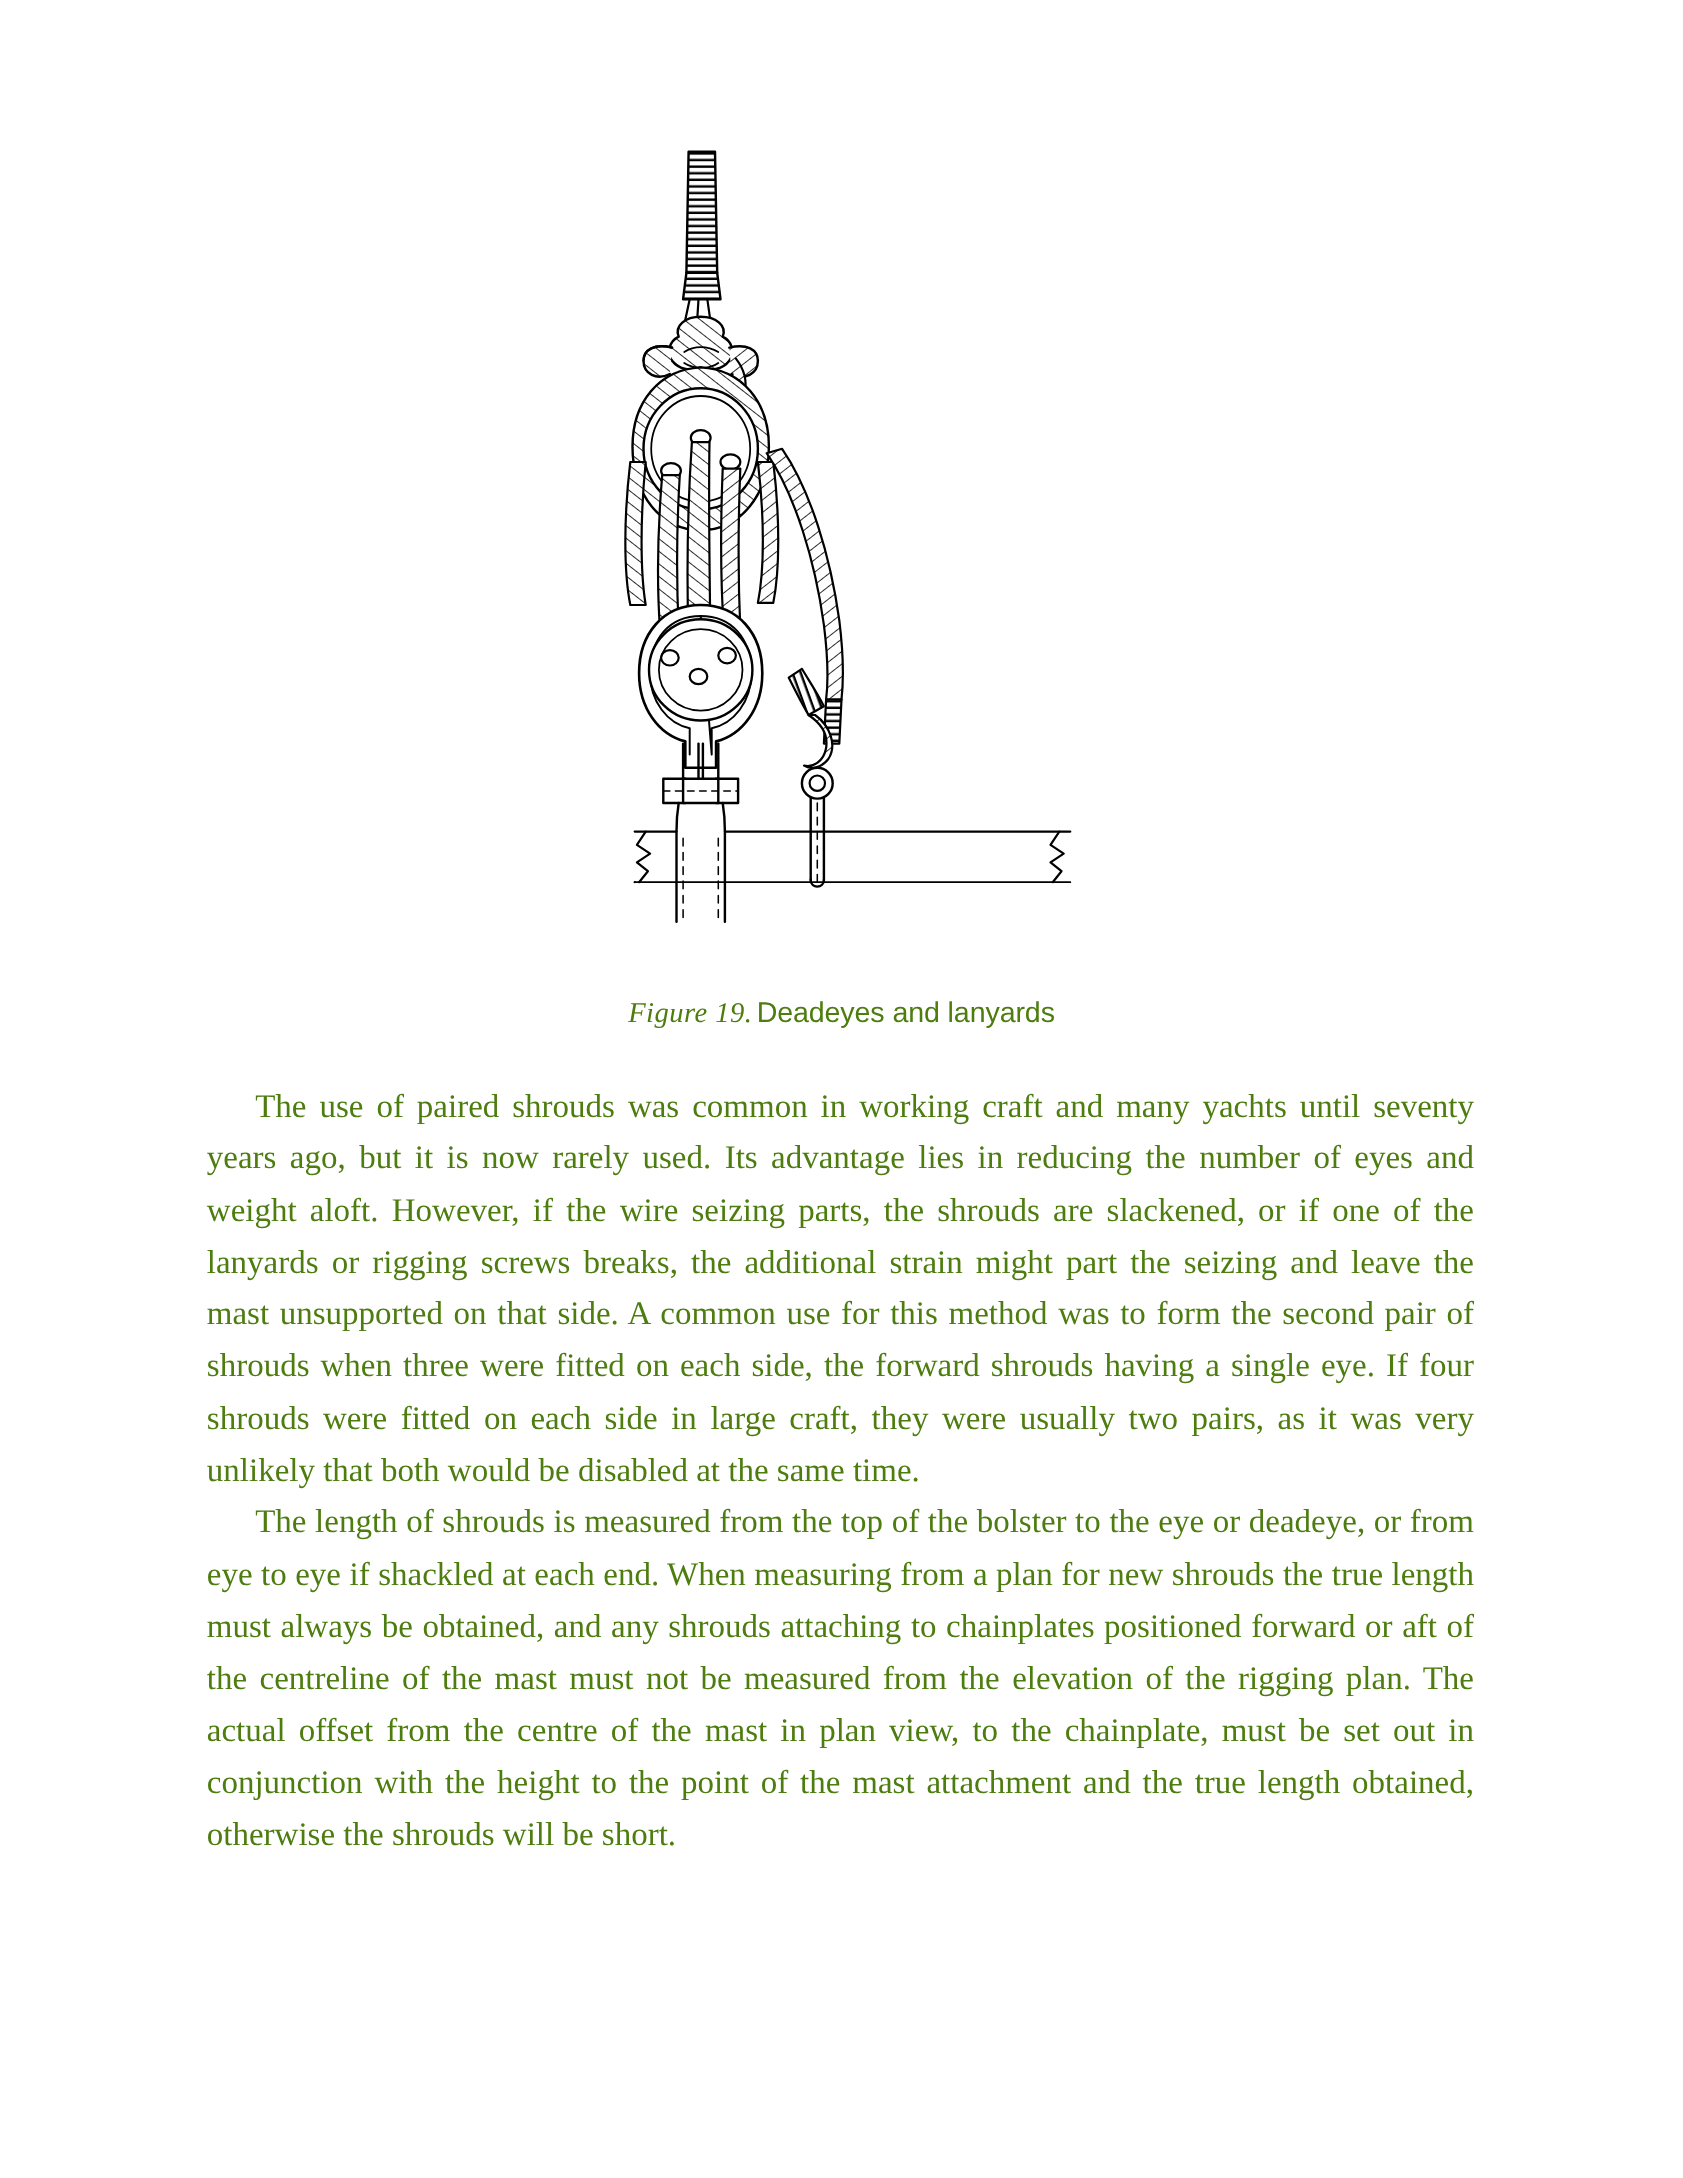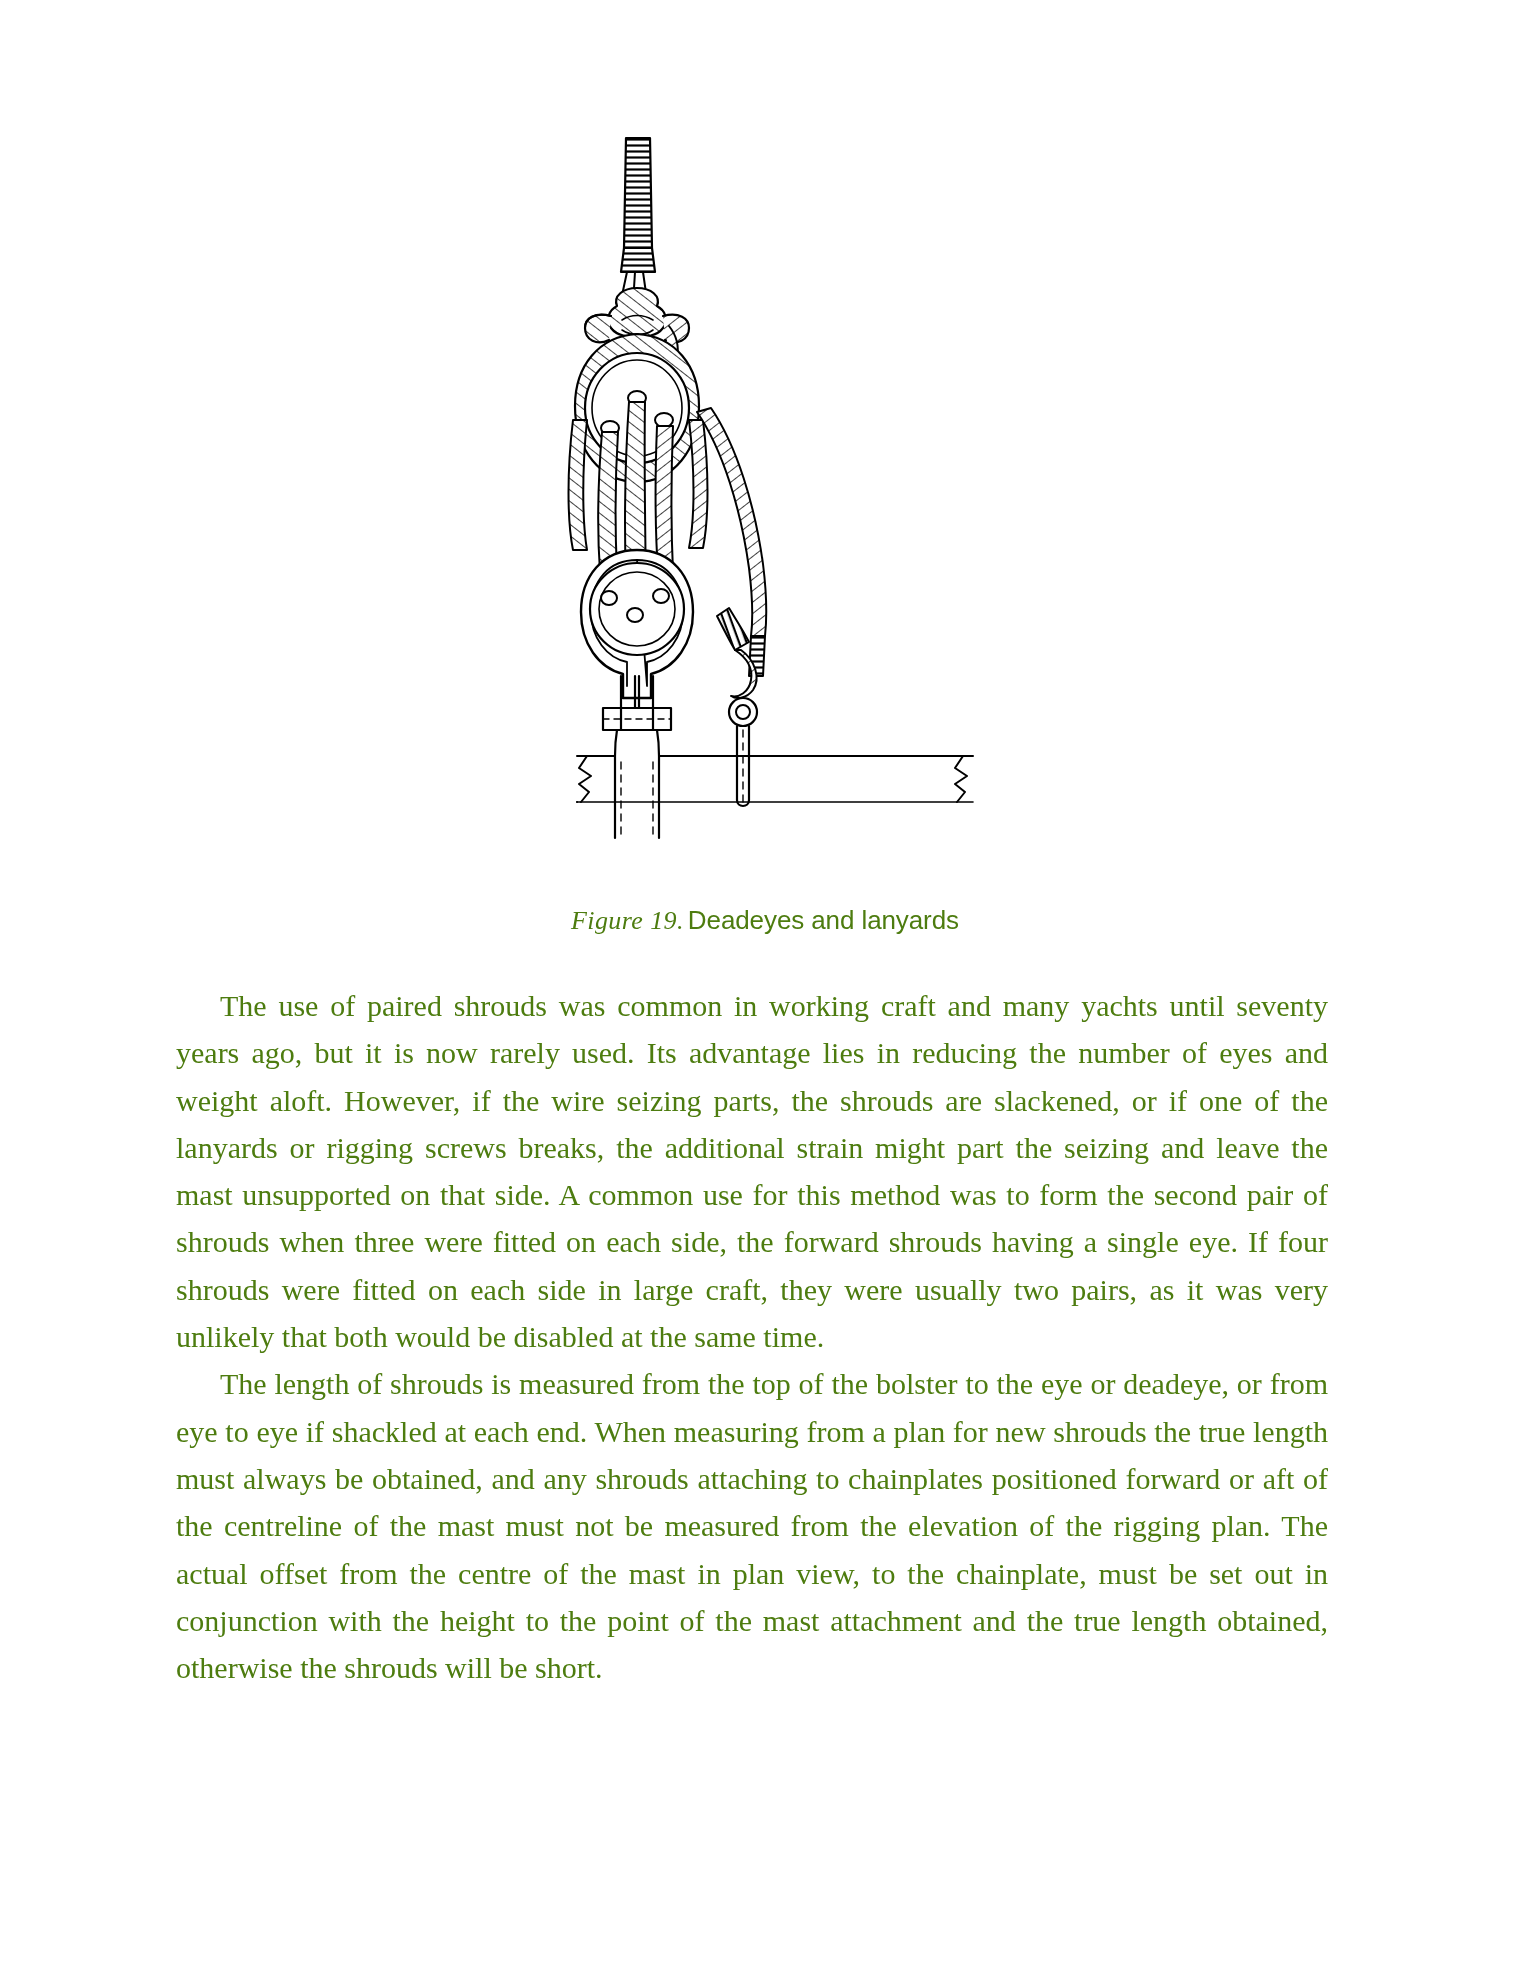--- a/index.html
+++ b/index.html
@@ -55,21 +55,21 @@
   .caption-title {
     font-family: "Liberation Sans", "DejaVu Sans", sans-serif;
     font-style: normal;
     font-size: 26px;
     letter-spacing: -0.1px;
   }
 
   
   .body-text {
     position: absolute;
-    left: 176px;
+    left: 188px;
     top: 982px;
     width: 1152px;
   }
   .para {
     margin: 0;
     text-align: justify;
     text-justify: inter-word;
     font-size: 30px;
     line-height: 47.3px;
     text-indent: 44px;

